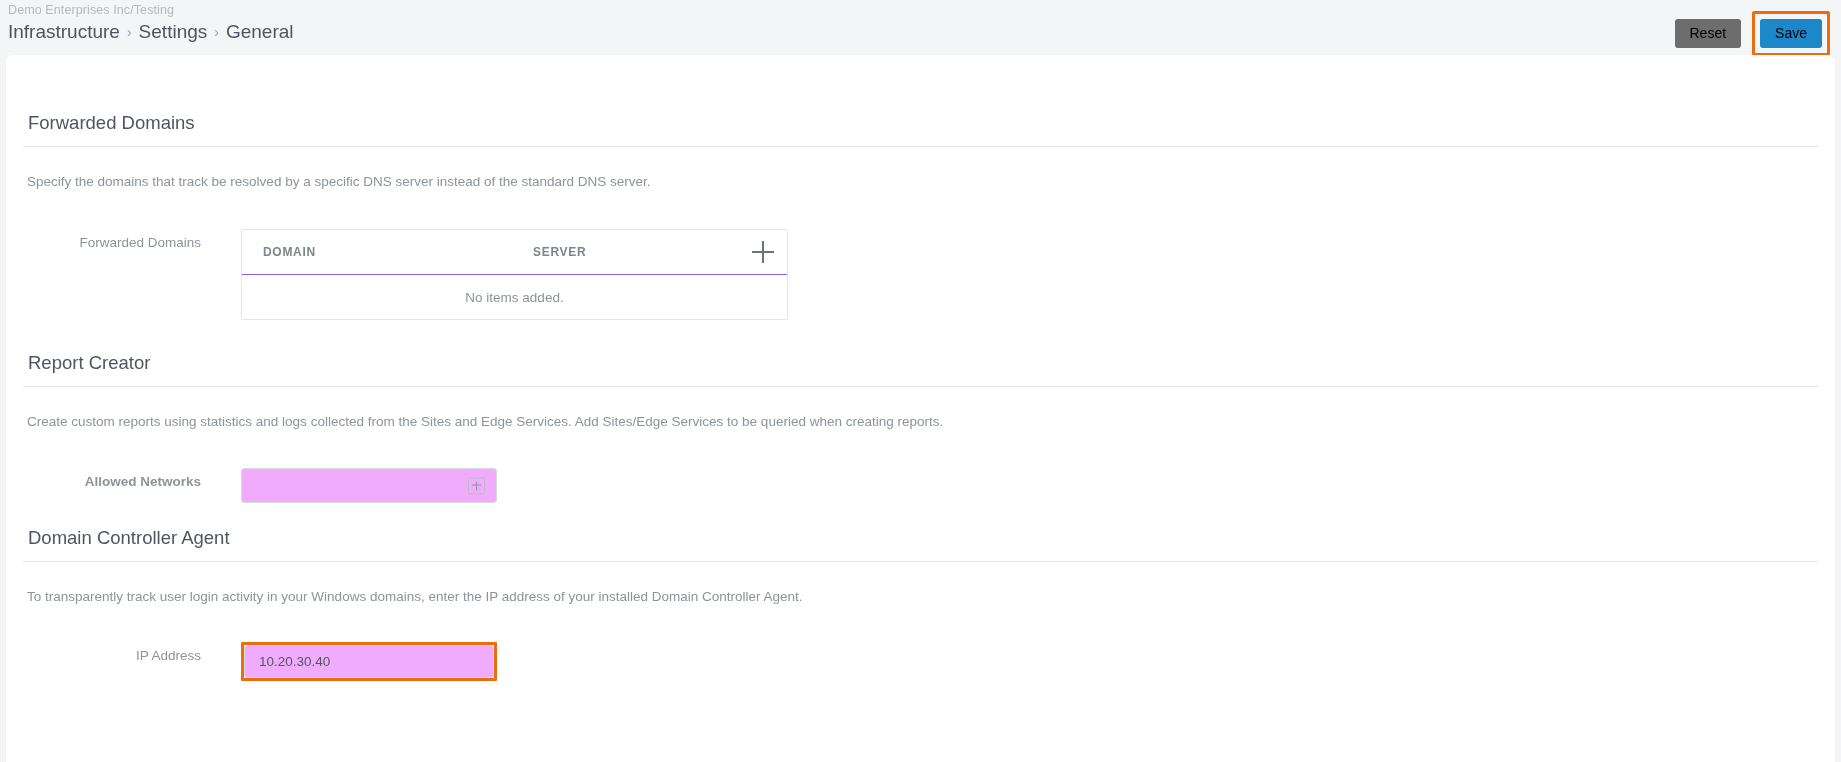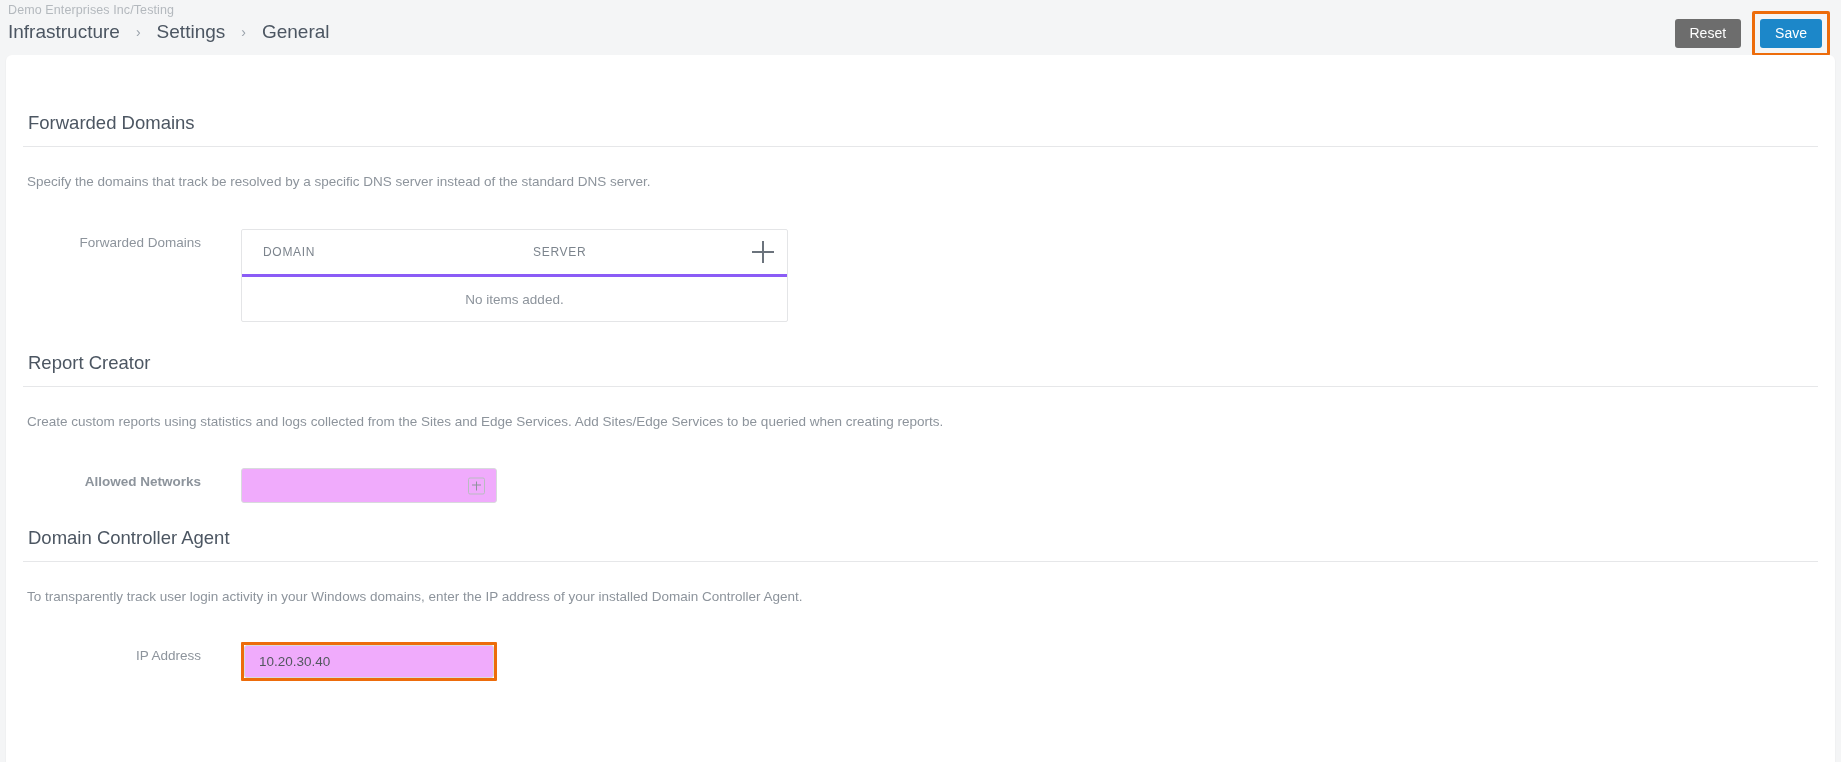--- a/index.html
+++ b/index.html
@@ -36,21 +36,21 @@
     white-space: nowrap;
   }
   .breadcrumb {
     margin-top: 2px;
     font-size: 19px;
     color: #4c5662;
     line-height: 24px;
     white-space: nowrap;
     display: flex;
     align-items: center;
-    gap: 16px;
+    gap: 7px;
   }
   .crumb {
     color: #4c5662;
   }
   .crumb.link { cursor: pointer; }
   .crumb-sep {
     color: #9aa2ab;
     font-size: 14px;
     position: relative;
     top: 0px;
@@ -62,21 +62,21 @@
     top: 11px;
     display: flex;
     align-items: center;
     gap: 11px;
   }
   .btn {
     border: none;
     border-radius: 3px;
     font-family: "Liberation Sans", sans-serif;
     font-size: 14px;
-    color: #ffffff;
+    color: #000000;
     height: 29px;
     padding: 0 15px;
     cursor: pointer;
     line-height: 29px;
   }
   .btn-reset { background: #6d6d6d; }
   .btn-save  { background: #1c87c9; }
   .save-hl {
     border: 3px solid #ed6c0b;
     padding: 5px;
@@ -139,22 +139,23 @@
     width: 547px;
     border: 1px solid #e4e5e7;
     border-radius: 2px;
     background: #fff;
     box-sizing: border-box;
   }
   .tbl-head {
     height: 44px;
     display: flex;
     align-items: center;
-    border-bottom: 3px solid #8b5cf6;
+    border-bottom: 1px solid #8b5cf6;
     position: relative;
+    font-weight: bold;
   }
   .th {
     font-size: 12px;
     color: #7c848d;
     letter-spacing: .7px;
   }
   .th-domain { margin-left: 21px; width: 270px; }
   .th-server { width: 180px; }
   .plus-btn {
     position: absolute;

